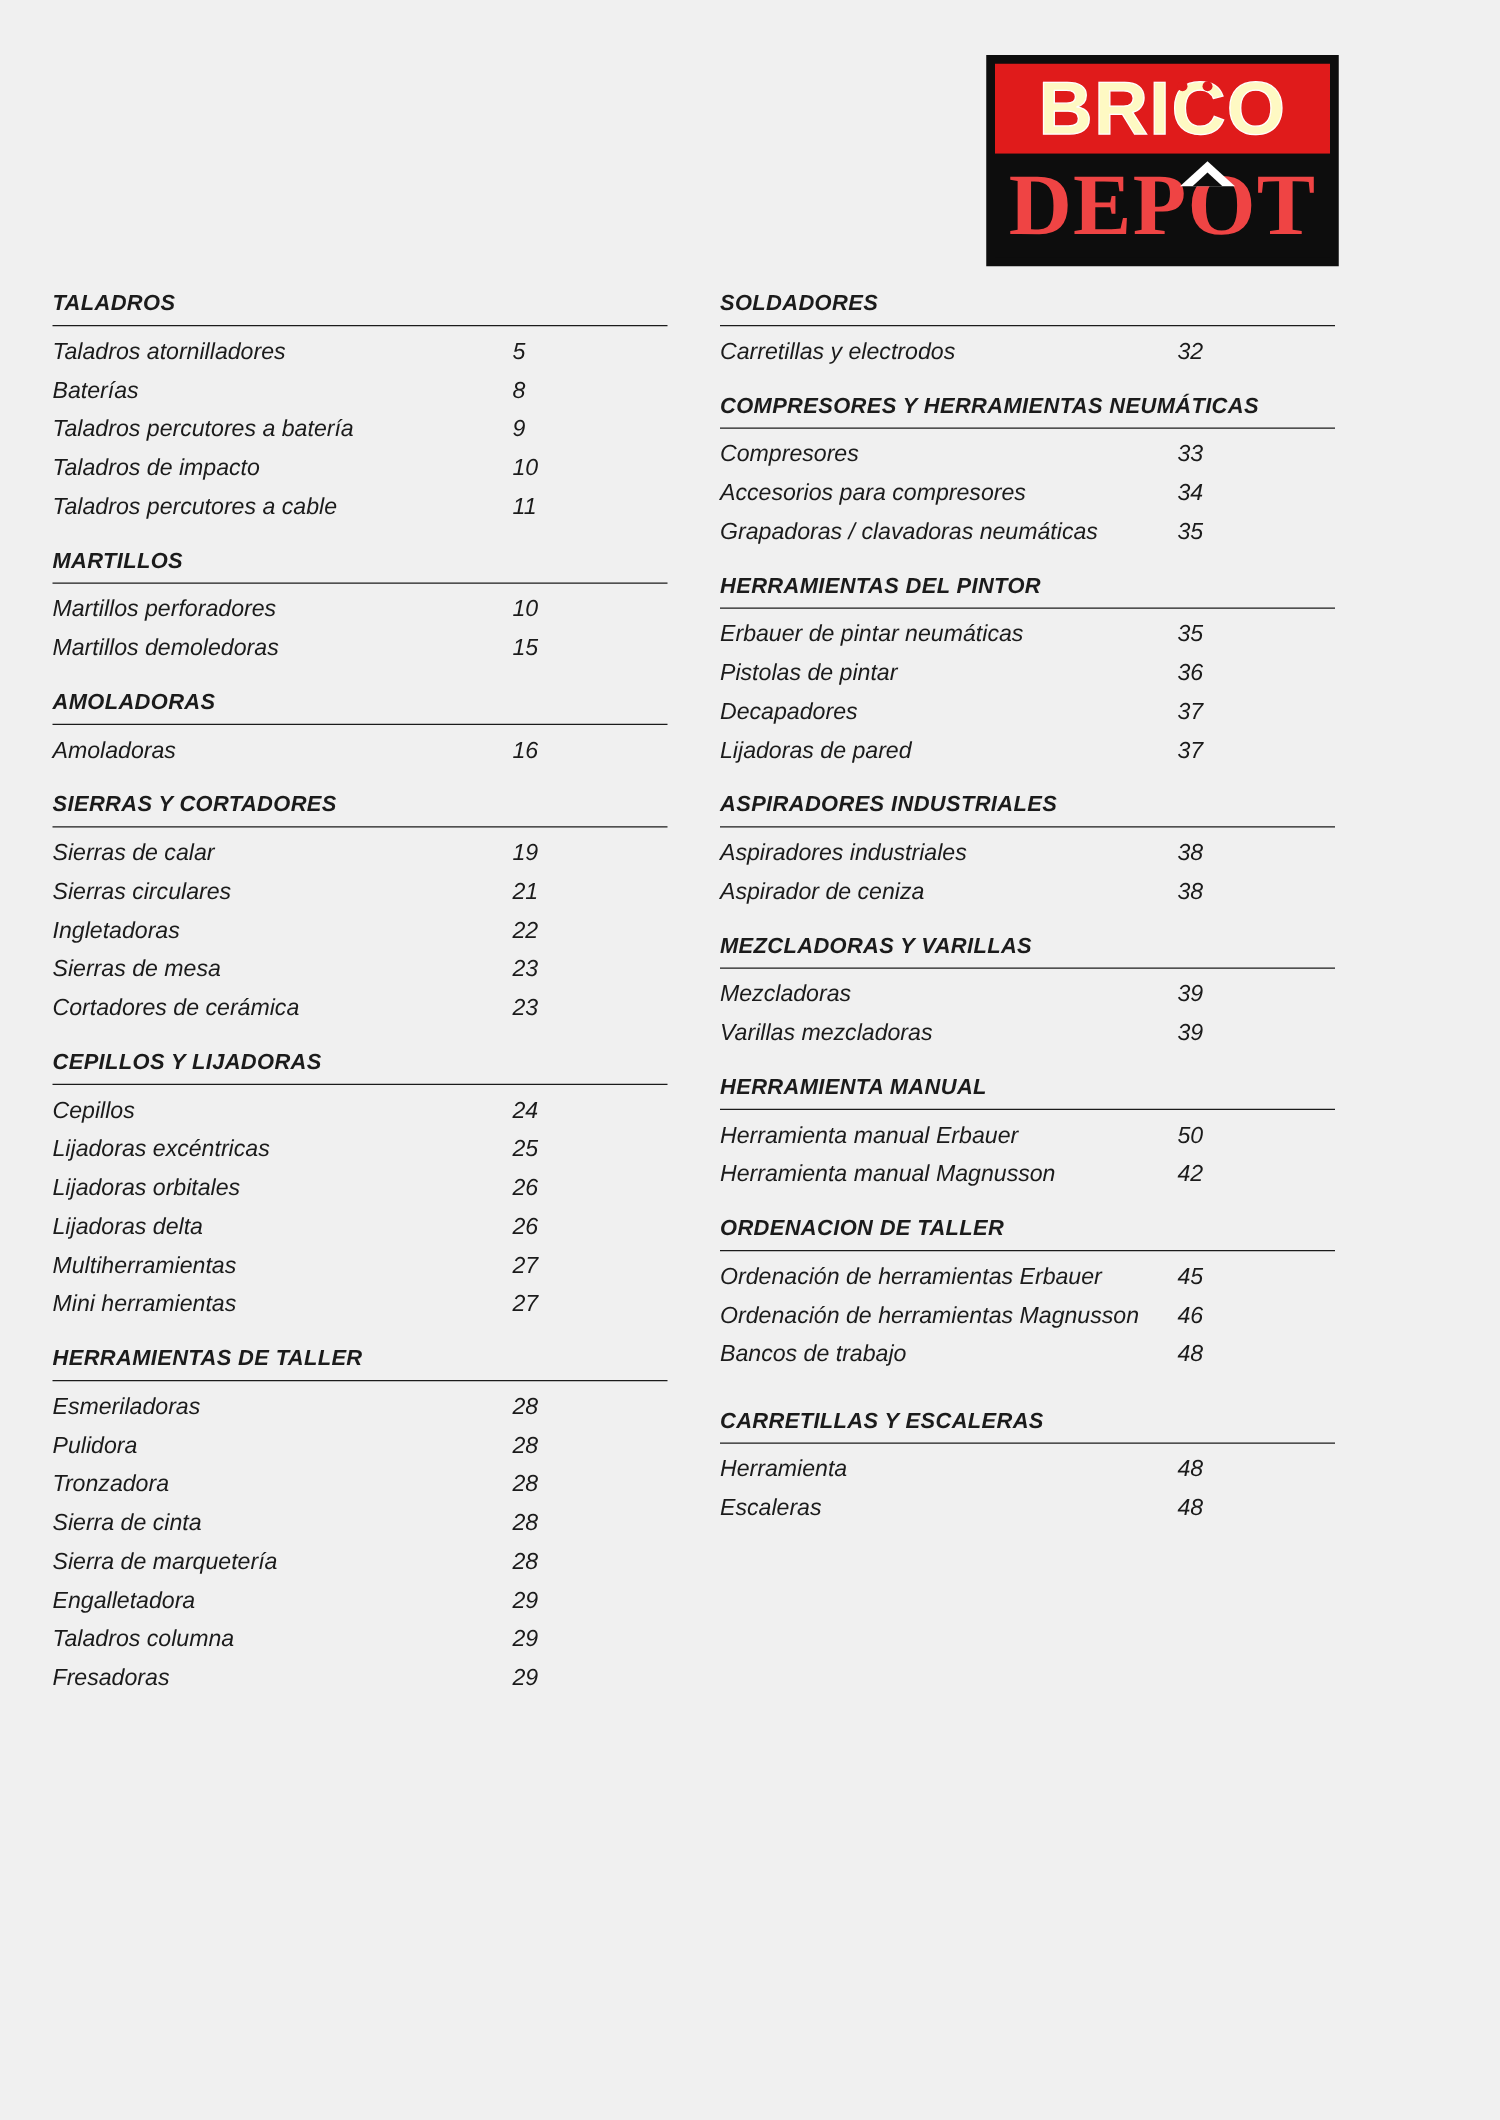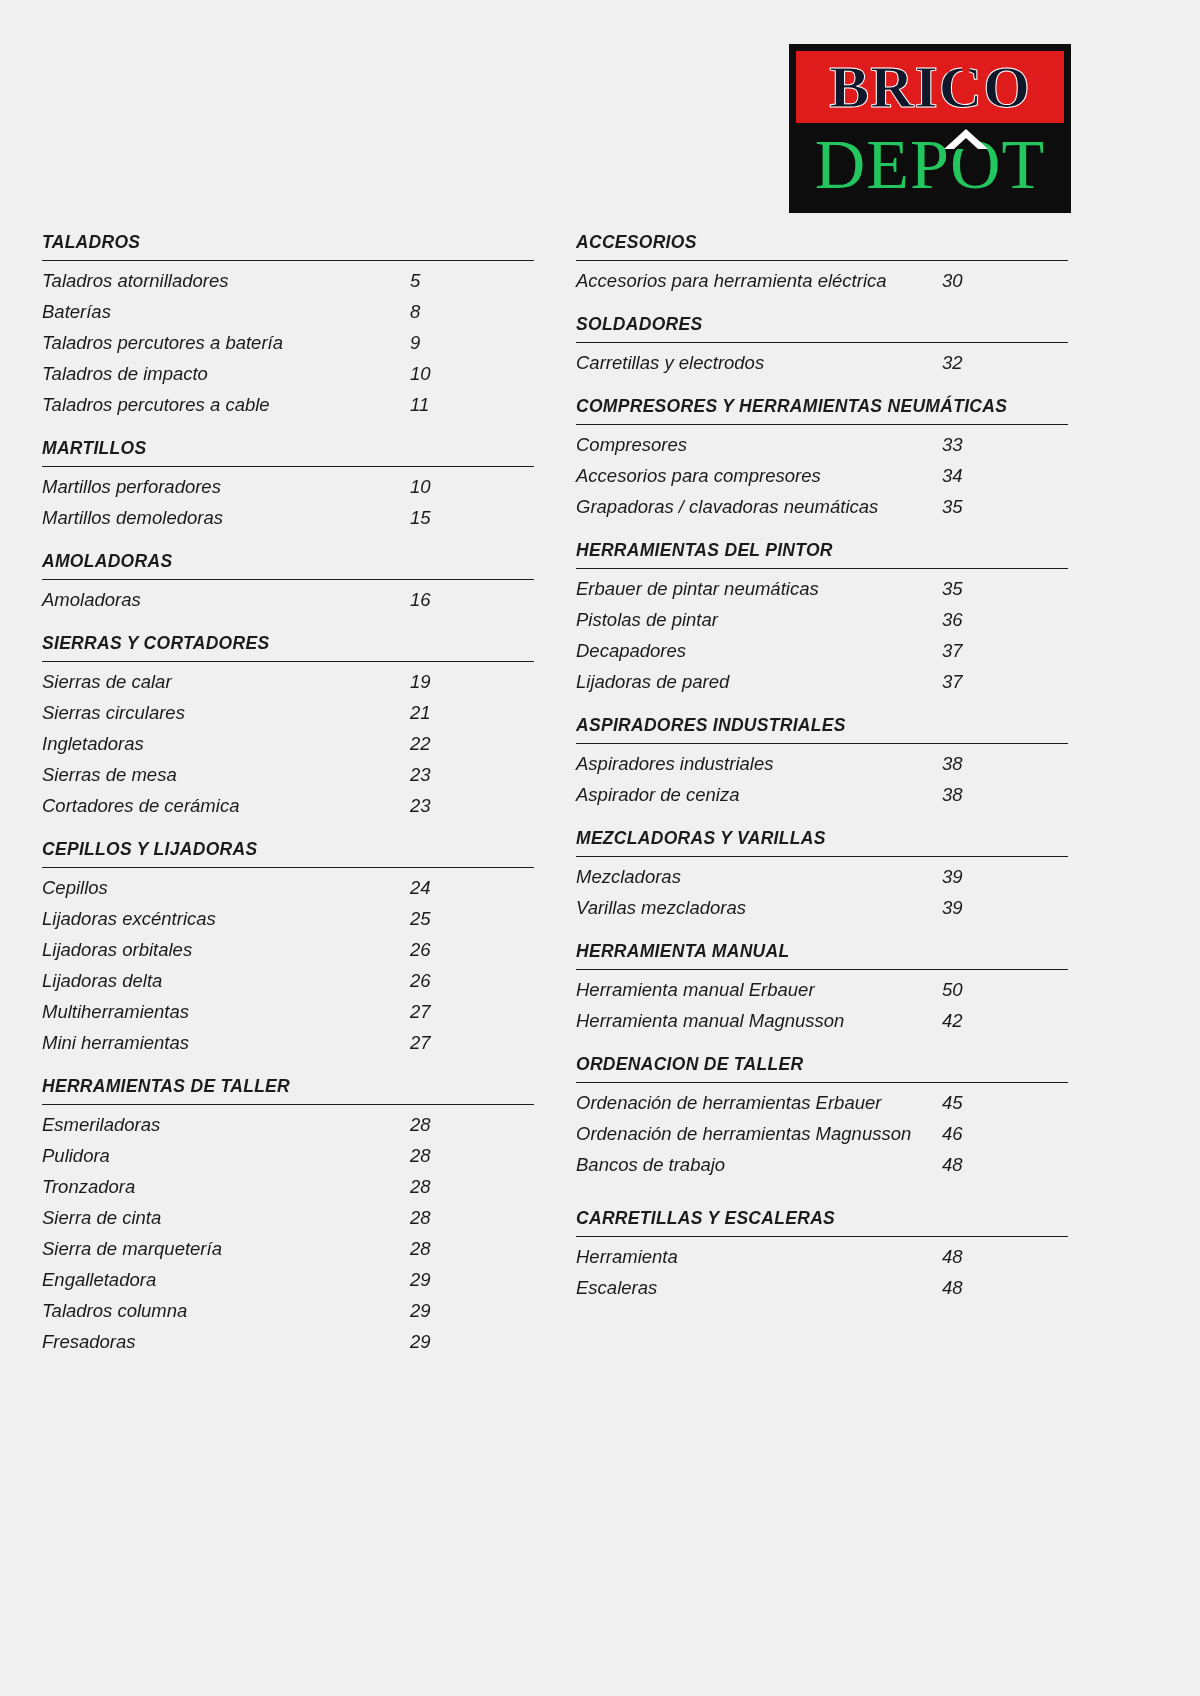--- a/index.html
+++ b/index.html
@@ -29,42 +29,42 @@
   }
   .logo-top {
     background: #e01b1b;
     height: 72px;
     display: flex;
     align-items: center;
     justify-content: center;
     position: relative;
   }
   .logo-top .word {
-    font-family: Liberation Serif, serif;
+    font-family: Liberation Sans, sans-serif;
     font-weight: bold;
     font-size: 60px;
     letter-spacing: 1px;
-    color: #0f172a;
+    color: #fef9c3;
     line-height: 1;
     -webkit-text-stroke: 1px #ffffff;
   }
   .logo-bottom {
     background: #0d0d0d;
     height: 83px;
     display: flex;
     align-items: center;
     justify-content: center;
     position: relative;
   }
   .logo-bottom .word {
     font-family: "Liberation Serif", serif;
-    font-weight: normal;
+    font-weight: bold;
     font-size: 70px;
     letter-spacing: 1px;
-    color: #22c55e;
+    color: #ef4444;
     line-height: 1;
   }
   .logo-hat {
     position: absolute;
     top: 6px;
     left: 148px;
     width: 0;
     height: 0;
     border-left: 22px solid transparent;
     border-right: 22px solid transparent;
@@ -273,27 +273,20 @@
           <span class="page">29</span>
         </div>
         <div class="entry">
           <span class="label">Fresadoras</span>
           <span class="page">29</span>
         </div>
       </div>
     </div>
   <div class="col right" id="col-right">
       <div class="section">
-        <div class="section-title">ACCESORIOS</div>
-        <div class="entry">
-          <span class="label">Accesorios para herramienta eléctrica</span>
-          <span class="page">30</span>
-        </div>
-      </div>
-      <div class="section">
         <div class="section-title">SOLDADORES</div>
         <div class="entry">
           <span class="label">Carretillas y electrodos</span>
           <span class="page">32</span>
         </div>
       </div>
       <div class="section">
         <div class="section-title">COMPRESORES Y HERRAMIENTAS NEUMÁTICAS</div>
         <div class="entry">
           <span class="label">Compresores</span>

